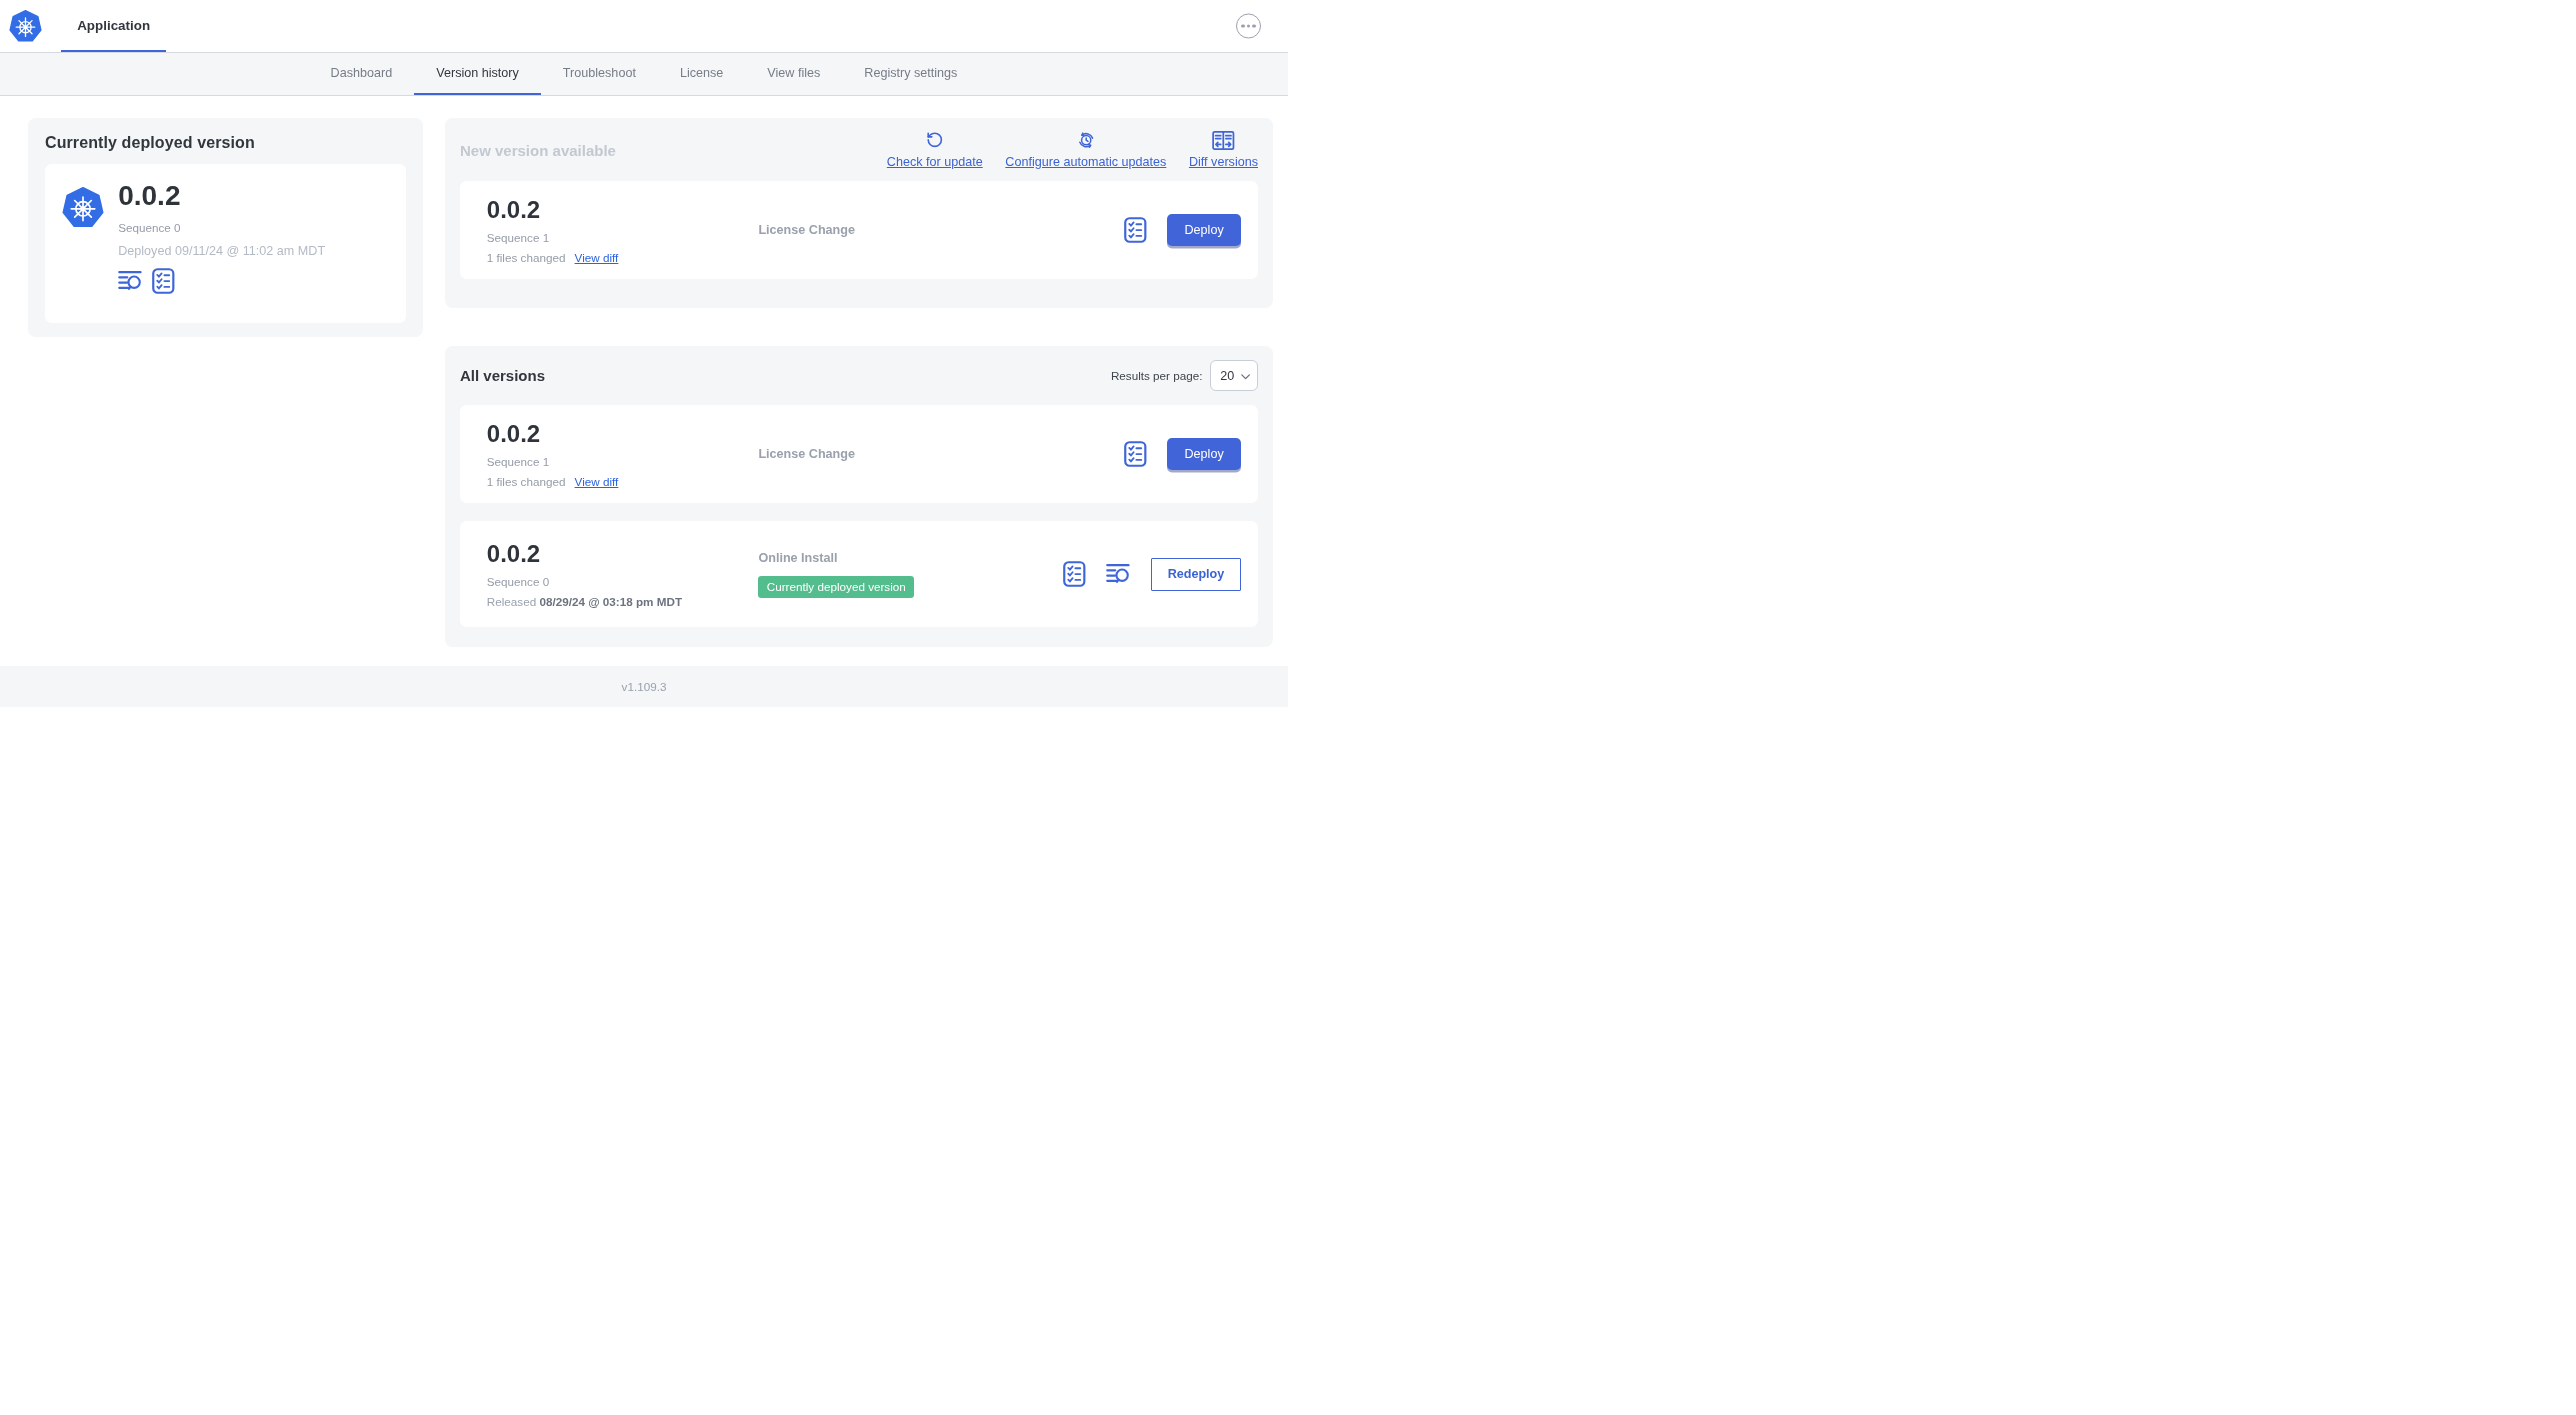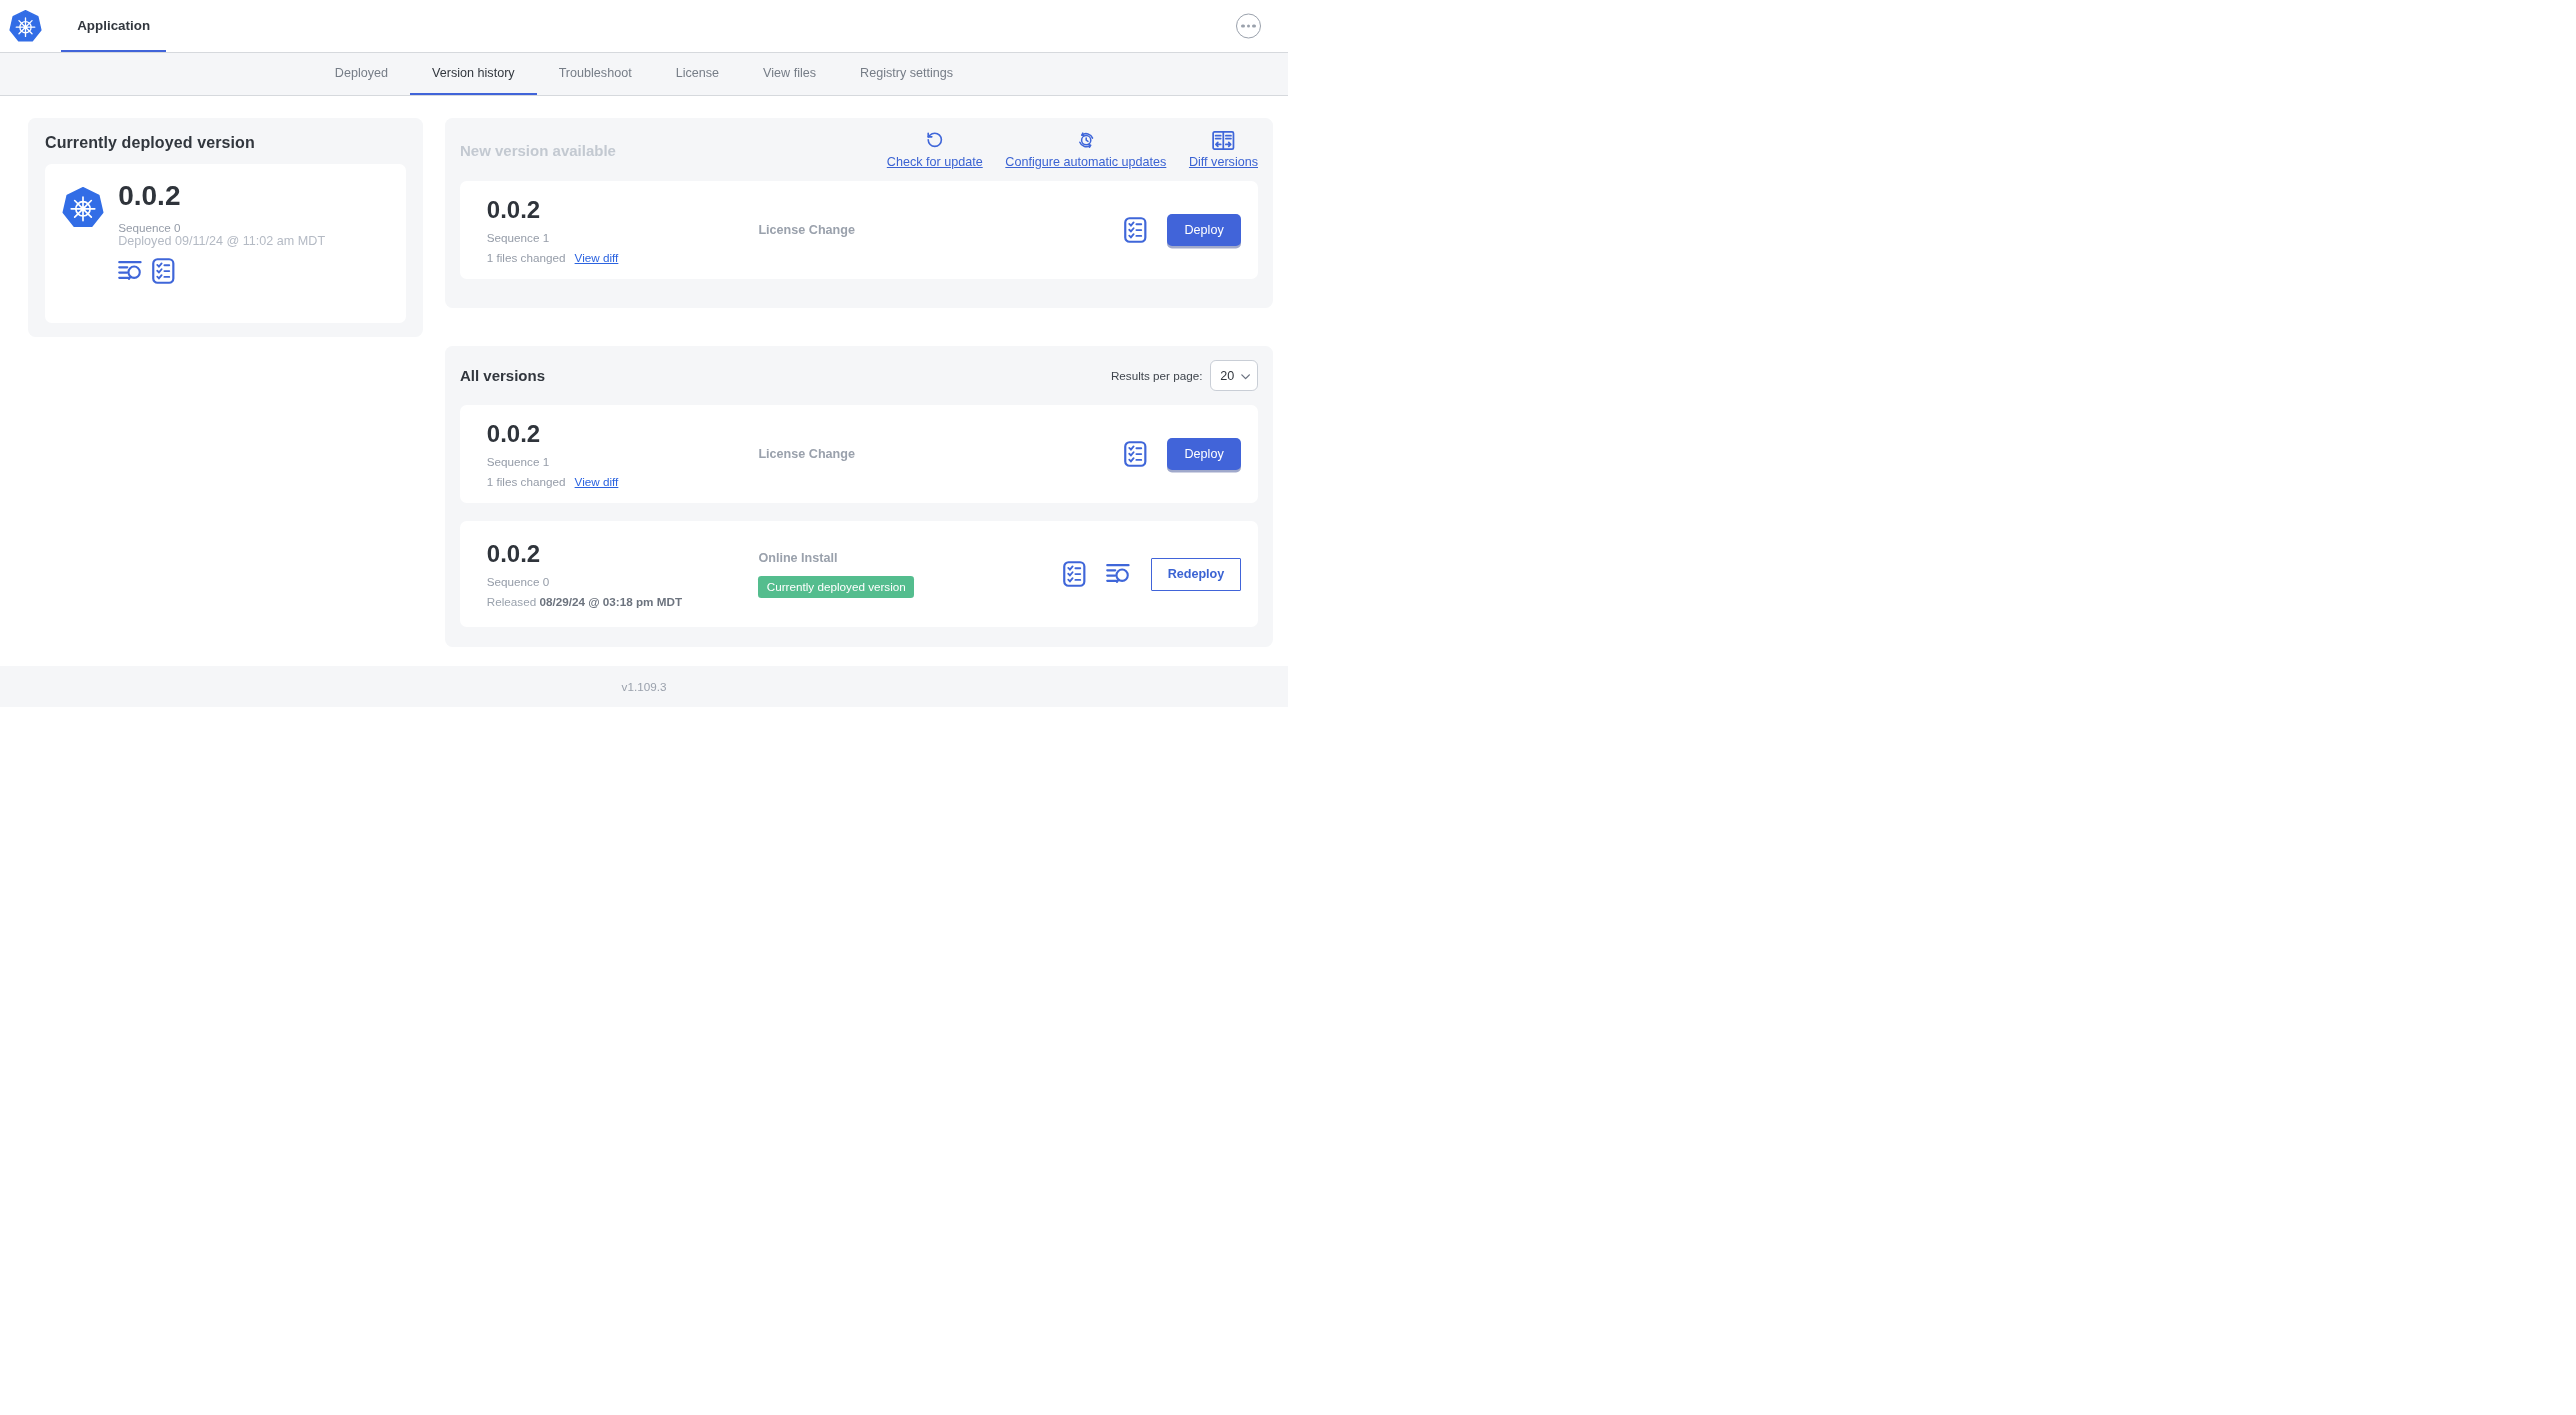--- a/index.html
+++ b/index.html
@@ -28,21 +28,21 @@
   .main { position:relative; height:570px; background:#fff; }
 
   .left-panel { position:absolute; left:28px; top:22px; width:395px; height:219px;
                 background:#f5f6f8; border-radius:7.5px; padding:16px 17px; }
   .left-panel h2 { font-size:16px; font-weight:700; color:#32373e; letter-spacing:0.1px; }
   .cdv-card { margin-top:11.7px; background:#fff; border-radius:6.7px; height:159px; padding:16px 17px;
               display:flex; gap:14.2px; }
   .cdv-logo { width:42px; height:46px; margin-top:5px; flex:0 0 auto; }
   .cdv-version { font-size:28px; font-weight:700; color:#2f343b; line-height:1.15; }
   .cdv-seq { font-size:11.7px; color:#959ca8; margin-top:9.2px; }
-  .cdv-deployed { font-size:12.6px; color:#b4bac4; margin-top:0; }
+  .cdv-deployed { font-size:12.6px; color:#b4bac4; margin-top:10px; }
   .cdv-icons { display:flex; align-items:center; gap:9.2px; margin-top:10px; }
 
   .right-col { position:absolute; left:445px; top:22px; width:828px; }
   .section { background:#f5f6f8; border-radius:7.5px; }
   .section.new { padding:12.6px 15px 29px; }
   .section.all { margin-top:38px; padding:14.2px 15px 20px; }
   .sec-head { display:flex; justify-content:space-between; align-items:center; min-height:31px; }
   .sec-title-muted { font-size:15px; font-weight:600; color:#c3c9d1; }
   .sec-title { font-size:15px; font-weight:700; color:#32373e; }
   .links { display:flex; align-items:center; gap:22.6px; }
@@ -111,21 +111,21 @@
       <span>Application</span>
     </div>
     <div class="menu-btn">
       <span class="dot"></span>
       <span class="dot"></span>
       <span class="dot"></span>
     </div>
   </div>
 
   <div class="navbar">
-    <div class="nav-tab">Deployed</div>
+    <div class="nav-tab">Dashboard</div>
     <div class="nav-tab active">Version history</div>
     <div class="nav-tab">Troubleshoot</div>
     <div class="nav-tab">License</div>
     <div class="nav-tab">View files</div>
     <div class="nav-tab">Registry settings</div>
   </div>
 
   <div class="main">
 
     <div class="left-panel">

